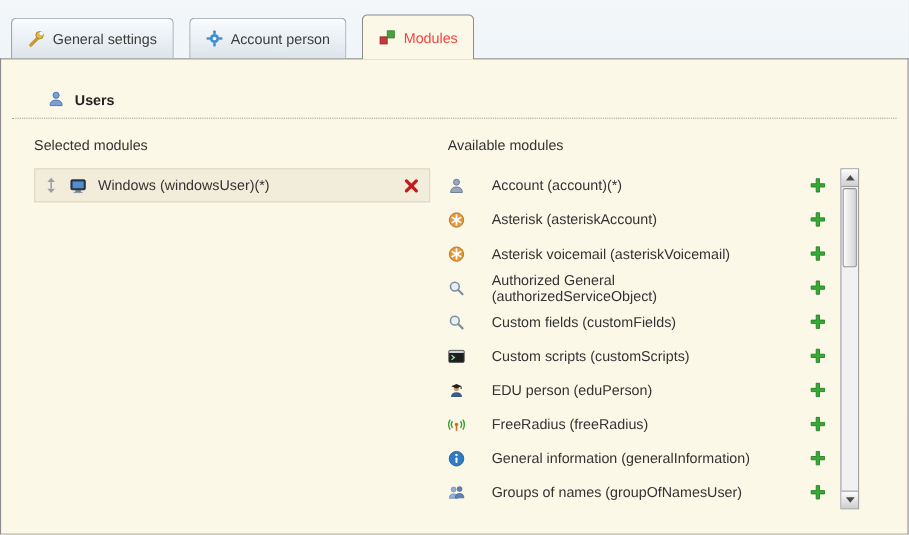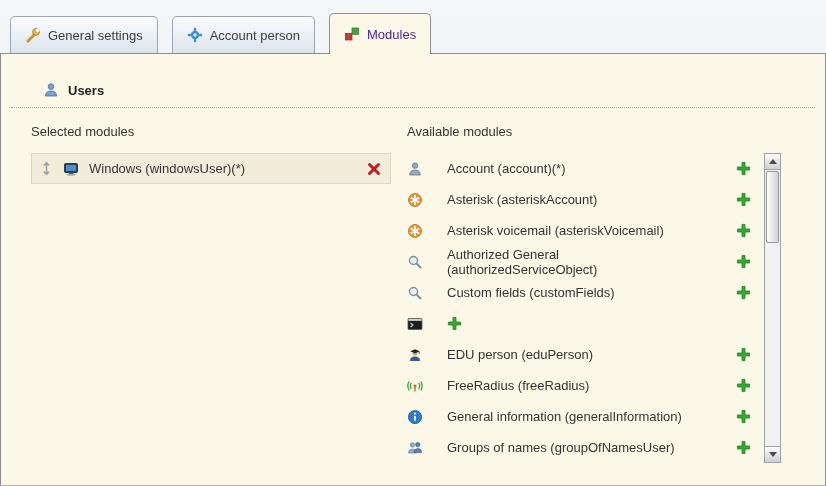--- a/index.html
+++ b/index.html
@@ -13,21 +13,21 @@
     background:linear-gradient(180deg,#f3f7fa 0%,#dfe7ee 100%); }
 
   
   .tabbar { position:absolute; top:0; left:0; right:0; height:53px;
     display:flex; align-items:flex-end; gap:14px; padding-left:10px; z-index:3; }
   .tab { display:flex; align-items:center; gap:7px; height:37px; padding:0 14px;
     background:linear-gradient(180deg,#fafcfe 0%,#dce4eb 100%);
     border:1px solid #9ba6b0; border-bottom:none; border-radius:5px 5px 0 0;
     font-size:13px; color:#3c3c3c; cursor:pointer; white-space:nowrap; }
   .tab.active { background:#fcf8e7; height:41px; margin-bottom:-1px; z-index:4;
-    border-color:#8d8d8d; color:#4c1d95; }
+    border-color:#8d8d8d; color:#ef4444; }
 
   
   .content { position:absolute; top:53px; left:0; right:0; bottom:0;
     background:#fcf8e7; border:1px solid #8d8d8d; border-bottom-color:#b4b4a4; }
 
   .section { margin:28px 10px 0 10px; padding:0 0 9px 32px;
     border-bottom:1px dotted #a0a090; display:flex; align-items:center; gap:9px; }
   .section-title { font-size:13px; font-weight:bold; color:#222; }
 
   .columns { display:flex; padding:16px 12px 0 30px; }
@@ -242,20 +242,21 @@
                 </span>
               </div>
               <div class="av-row">
                 <span class="icon">
                   <svg viewBox="0 0 16 16">
                     <rect x="1" y="2.5" width="14" height="11" rx="1" fill="#1e1e1e" stroke="#555555" stroke-width="0.8"></rect>
                     <rect x="1.4" y="2.9" width="13.2" height="2" fill="#c9d2da"></rect>
                     <path d="M3.5 7 L6 9 L3.5 11" stroke="#9fe89f" stroke-width="1.2" fill="none"></path>
                   </svg>
                 </span>
+                <span class="label">Custom scripts (customScripts)</span>
                 <span class="add-btn">
                   <svg viewBox="0 0 16 16">
                     <path d="M6.4 1.5 h3.2 v4.9 h4.9 v3.2 h-4.9 v4.9 h-3.2 v-4.9 h-4.9 v-3.2 h4.9z" fill="#35aa35" stroke="#1f7a1f" stroke-width="0.8"></path>
                   </svg>
                 </span>
               </div>
               <div class="av-row">
                 <span class="icon">
                   <svg viewBox="0 0 16 16">
                     <circle cx="8" cy="6.2" r="2.4" fill="#c8a06a"></circle>

